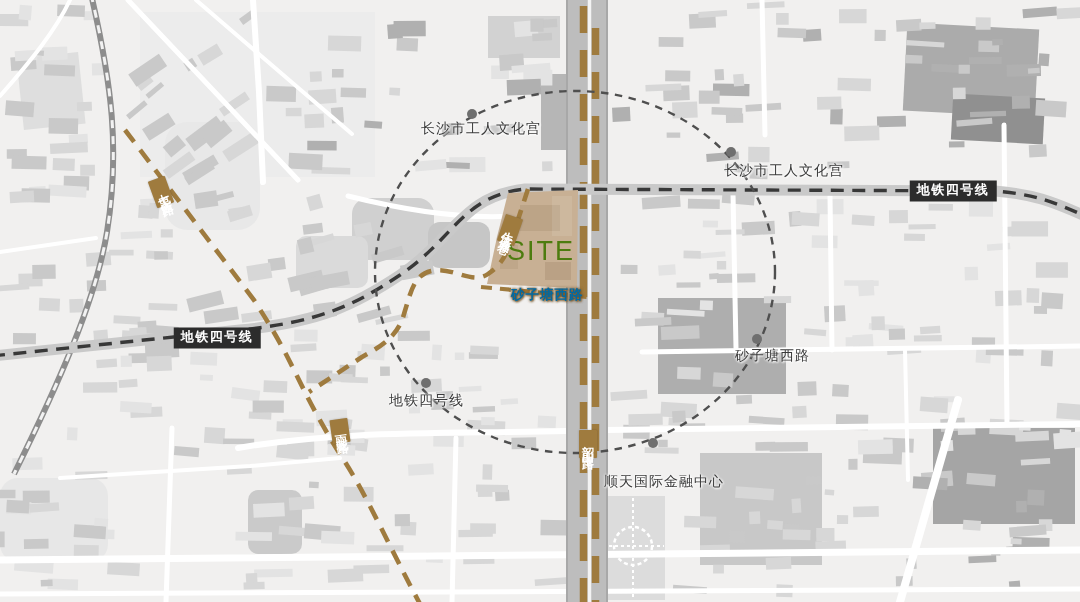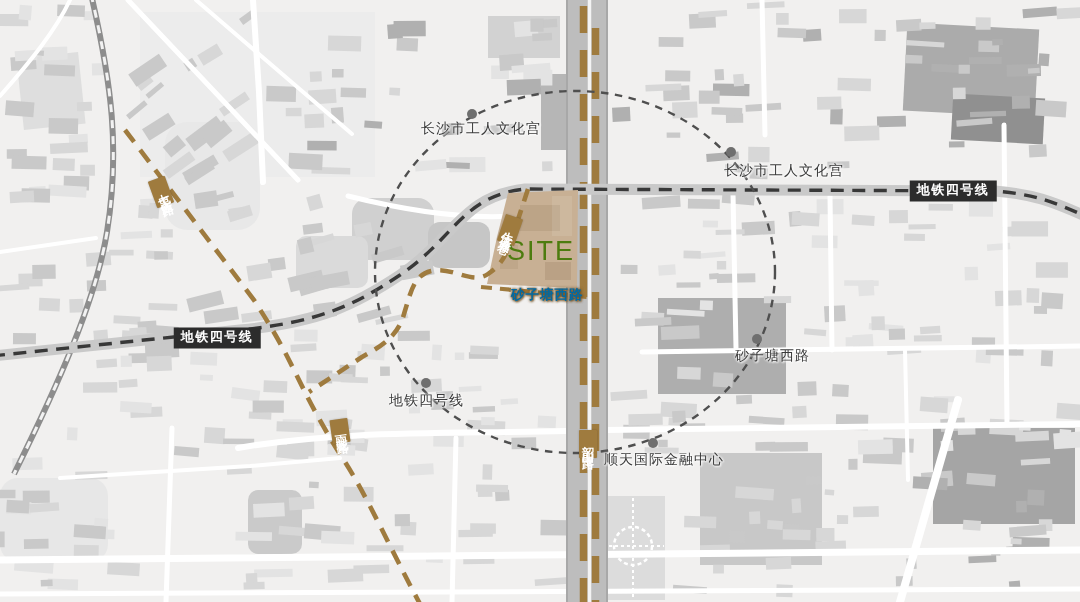--- a/index.html
+++ b/index.html
@@ -544,21 +544,21 @@
 
     <div class="lm-dot" style="left:472px;top:114px"></div>
     <div class="lm-dot" style="left:731px;top:152px"></div>
     <div class="lm-dot" style="left:757px;top:339px"></div>
     <div class="lm-dot" style="left:653px;top:443px"></div>
     <div class="lm-dot" style="left:426px;top:383px"></div>
 
     <div class="lm-label" style="left:421px;top:120px">长沙市工人文化宫</div>
     <div class="lm-label" style="left:724px;top:162px">长沙市工人文化宫</div>
     <div class="lm-label" style="left:735px;top:347px">砂子塘西路</div>
-    <div class="lm-label" style="left:604px;top:451px">顺天国际金融中心</div>
+    <div class="lm-label" style="left:604px;top:473px">顺天国际金融中心</div>
     <div class="lm-label" style="left:389px;top:392px">地铁四号线</div>
 
     <div class="rd-white-label" style="left:511px;top:286px">砂子塘西路</div>
 
     <div class="site-label" style="left:541px;top:251px">SITE</div>
 
     <div class="road-badge" style="left:161px;top:192px;transform:translate(-50%,-50%) rotate(-20deg)">七里庙路</div>
     <div class="road-badge" style="left:510px;top:230px;transform:translate(-50%,-50%) rotate(19deg)">牛婆塘巷</div>
     <div class="road-badge" style="left:340px;top:431px;transform:translate(-50%,-50%) rotate(-8deg)">雨花路</div>
     <div class="road-badge" style="left:588px;top:444px;transform:translate(-50%,-50%)">韶山中路</div>

